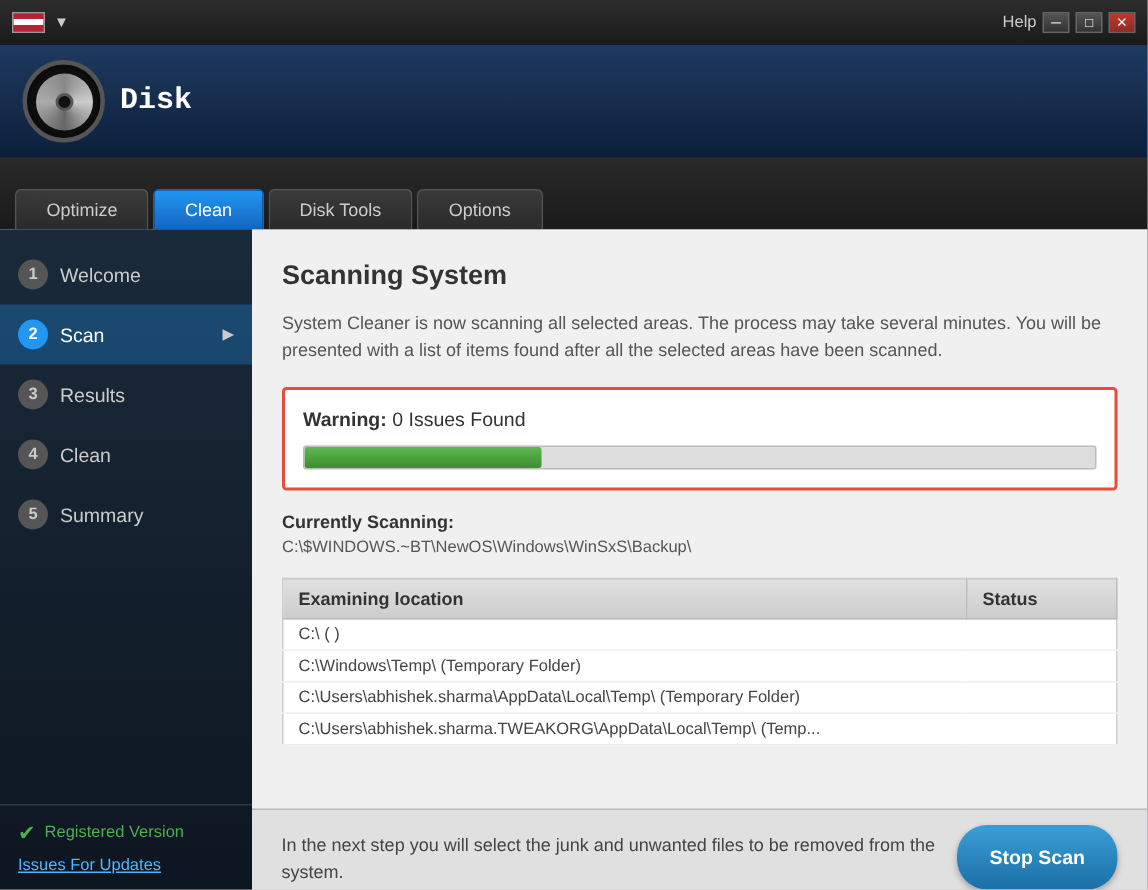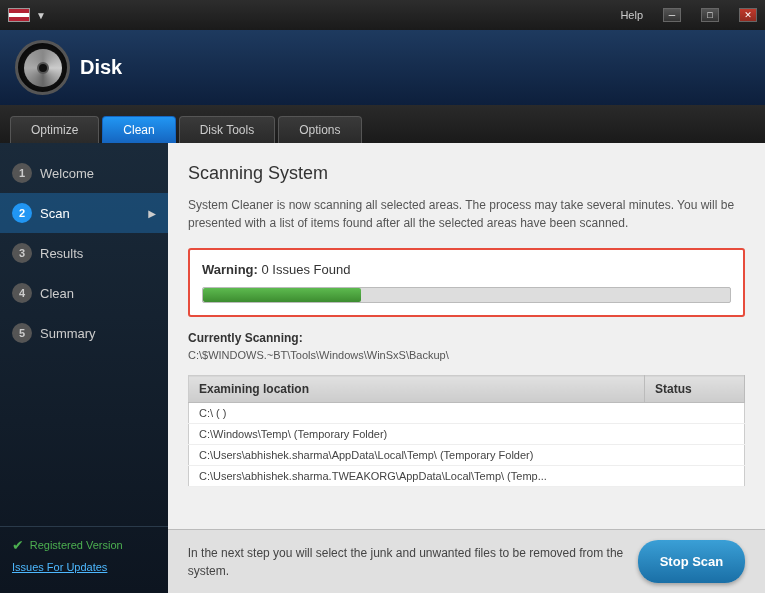--- a/index.html
+++ b/index.html
@@ -10,39 +10,39 @@
       background: linear-gradient(to bottom, #2d2d2d, #1a1a1a);
       height: 30px;
       display: flex;
       align-items: center;
       justify-content: space-between;
       padding: 0 8px;
       color: white;
     }
     .title-bar-left { display: flex; align-items: center; gap: 6px; }
     .title-bar-flag { width: 22px; height: 14px; background: linear-gradient(to bottom, #b22234 33%, white 33%, white 66%, #b22234 66%); border: 1px solid #999; position: relative; }
-    .title-bar-controls { display: flex; align-items: center; gap: 20px; }
+    .title-bar-controls { display: flex; align-items: center; gap: 4px; }
     .title-bar-btn {
       width: 18px; height: 14px; border: 1px solid #666;
       background: linear-gradient(to bottom, #555, #333);
       color: white; font-size: 9px; cursor: pointer;
       display: flex; align-items: center; justify-content: center;
     }
     .title-bar-btn.close { background: linear-gradient(to bottom, #c0392b, #922b21); }
     .help-text { color: #ccc; font-size: 11px; margin-left: 8px; }
 
     
     .app-header {
       background: linear-gradient(to bottom, #1e3a5f, #0d1f3c);
       height: 75px;
       display: flex;
       align-items: center;
       padding: 0 15px;
     }
-    .app-logo { display: flex; align-items: center; gap: 10px; }
+    .app-logo { display: flex; align-items: center; gap: 10px; font-family: Liberation Mono, monospace; }
     .logo-icon {
       width: 55px; height: 55px;
       background: radial-gradient(circle, #222, #000);
       border-radius: 50%;
       border: 3px solid #555;
       display: flex; align-items: center; justify-content: center;
       position: relative;
     }
     .logo-disc {
       width: 38px; height: 38px;
@@ -56,21 +56,21 @@
       background: #111;
       border: 2px solid #555;
     }
     .app-name { color: white; }
     .app-name-disk { font-size: 20px; font-weight: bold; color: white; }
     .app-name-speedup { font-size: 26px; font-weight: bold; color: #4db8ff; }
 
     
     .tab-bar {
       background: linear-gradient(to bottom, #2a2a2a, #1a1a1a);
-      height: 38px;
+      height: 48px;
       display: flex;
       align-items: flex-end;
       padding: 0 10px;
       gap: 3px;
     }
     .tab {
       padding: 6px 20px;
       color: #ccc;
       cursor: pointer;
       border-radius: 4px 4px 0 0;
@@ -142,21 +142,21 @@
       display: flex;
       flex-direction: column;
     }
     .content-body {
       flex: 1;
       padding: 20px;
       overflow-y: auto;
     }
     .content-title {
       font-size: 18px;
-      font-weight: normal;
+      font-weight: bold;
       color: #333;
       margin-bottom: 12px;
     }
     .content-desc {
       font-size: 12px;
       color: #555;
       line-height: 1.5;
       margin-bottom: 16px;
     }
 
@@ -331,21 +331,21 @@
         <div class="warning-text">
           <strong>Warning:</strong>
           <span>0 Issues Found</span>
         </div>
         <div class="progress-bar-container">
           <div class="progress-bar-fill" style="width: 30%;"></div>
         </div>
       </div>
 
       <div class="scanning-label">Currently Scanning:</div>
-      <div class="scanning-path">C:\$WINDOWS.~BT\Tools\Windows\WinSxS\Backup\</div>
+      <div class="scanning-path">C:\$WINDOWS.~BT\NewOS\Windows\WinSxS\Backup\</div>
 
       <table class="location-table">
         <thead>
           <tr>
             <th>Examining location</th>
             <th style="width:100px;">Status</th>
           </tr>
         </thead>
         <tbody>
           <tr>

